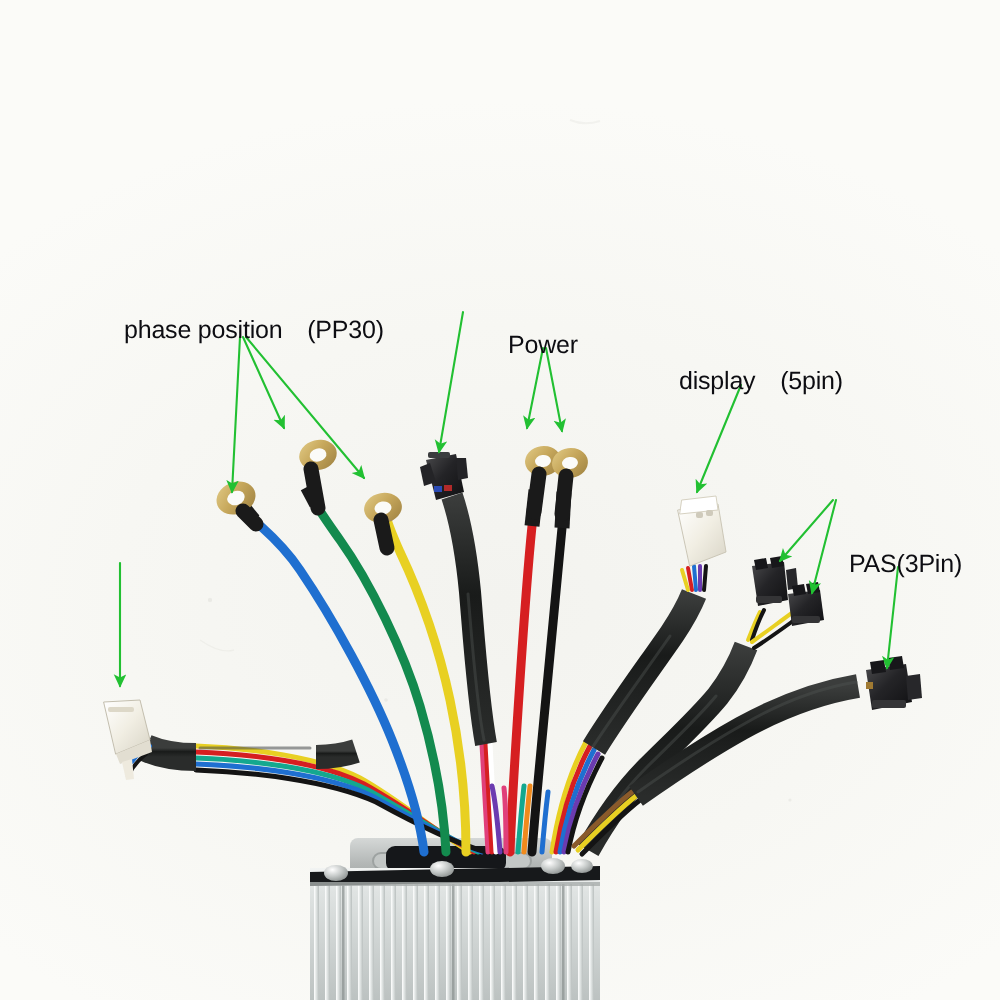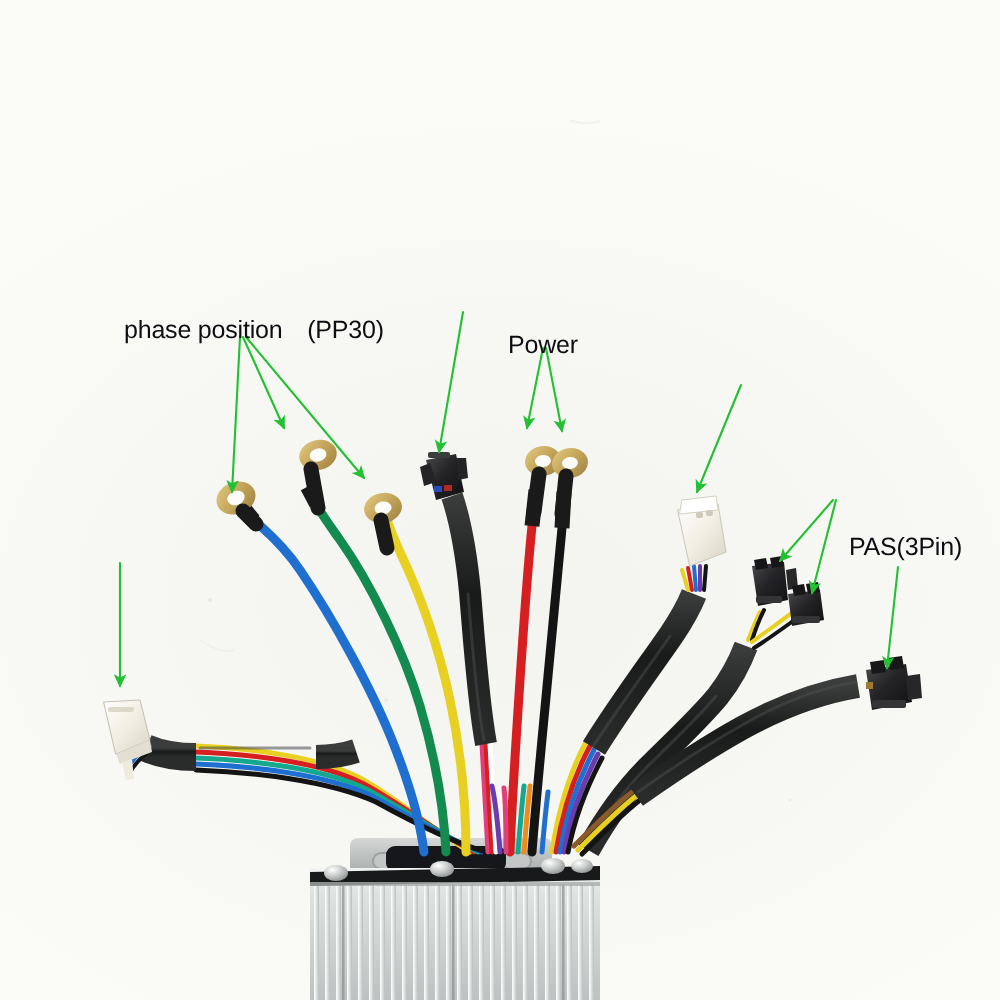--- a/index.html
+++ b/index.html
@@ -328,18 +328,19 @@
       <line x1="120" y1="563" x2="120" y2="686" marker-end="url(#arrowhead)"></line>
       <line x1="898" y1="567" x2="887" y2="668" marker-end="url(#arrowhead)"></line>
     </g>
   </svg>
 
   <div class="lbl" style="left:124px; top:318px;">phase position　(PP30)</div>
 
 
   <div class="lbl" style="left:508px; top:333px;text-align:center;">Power</div>
 
-
-
-
-  <div class="lbl" style="left:849px; top:535px;">PAS(3Pin)</div>
+  <div class="lbl" style="left:679px; top:369px;">display　(5pin)</div>
+
+
+
+  <div class="lbl" style="left:849px; top:552px;">PAS(3Pin)</div>
 
 </div>
 
 </body></html>

